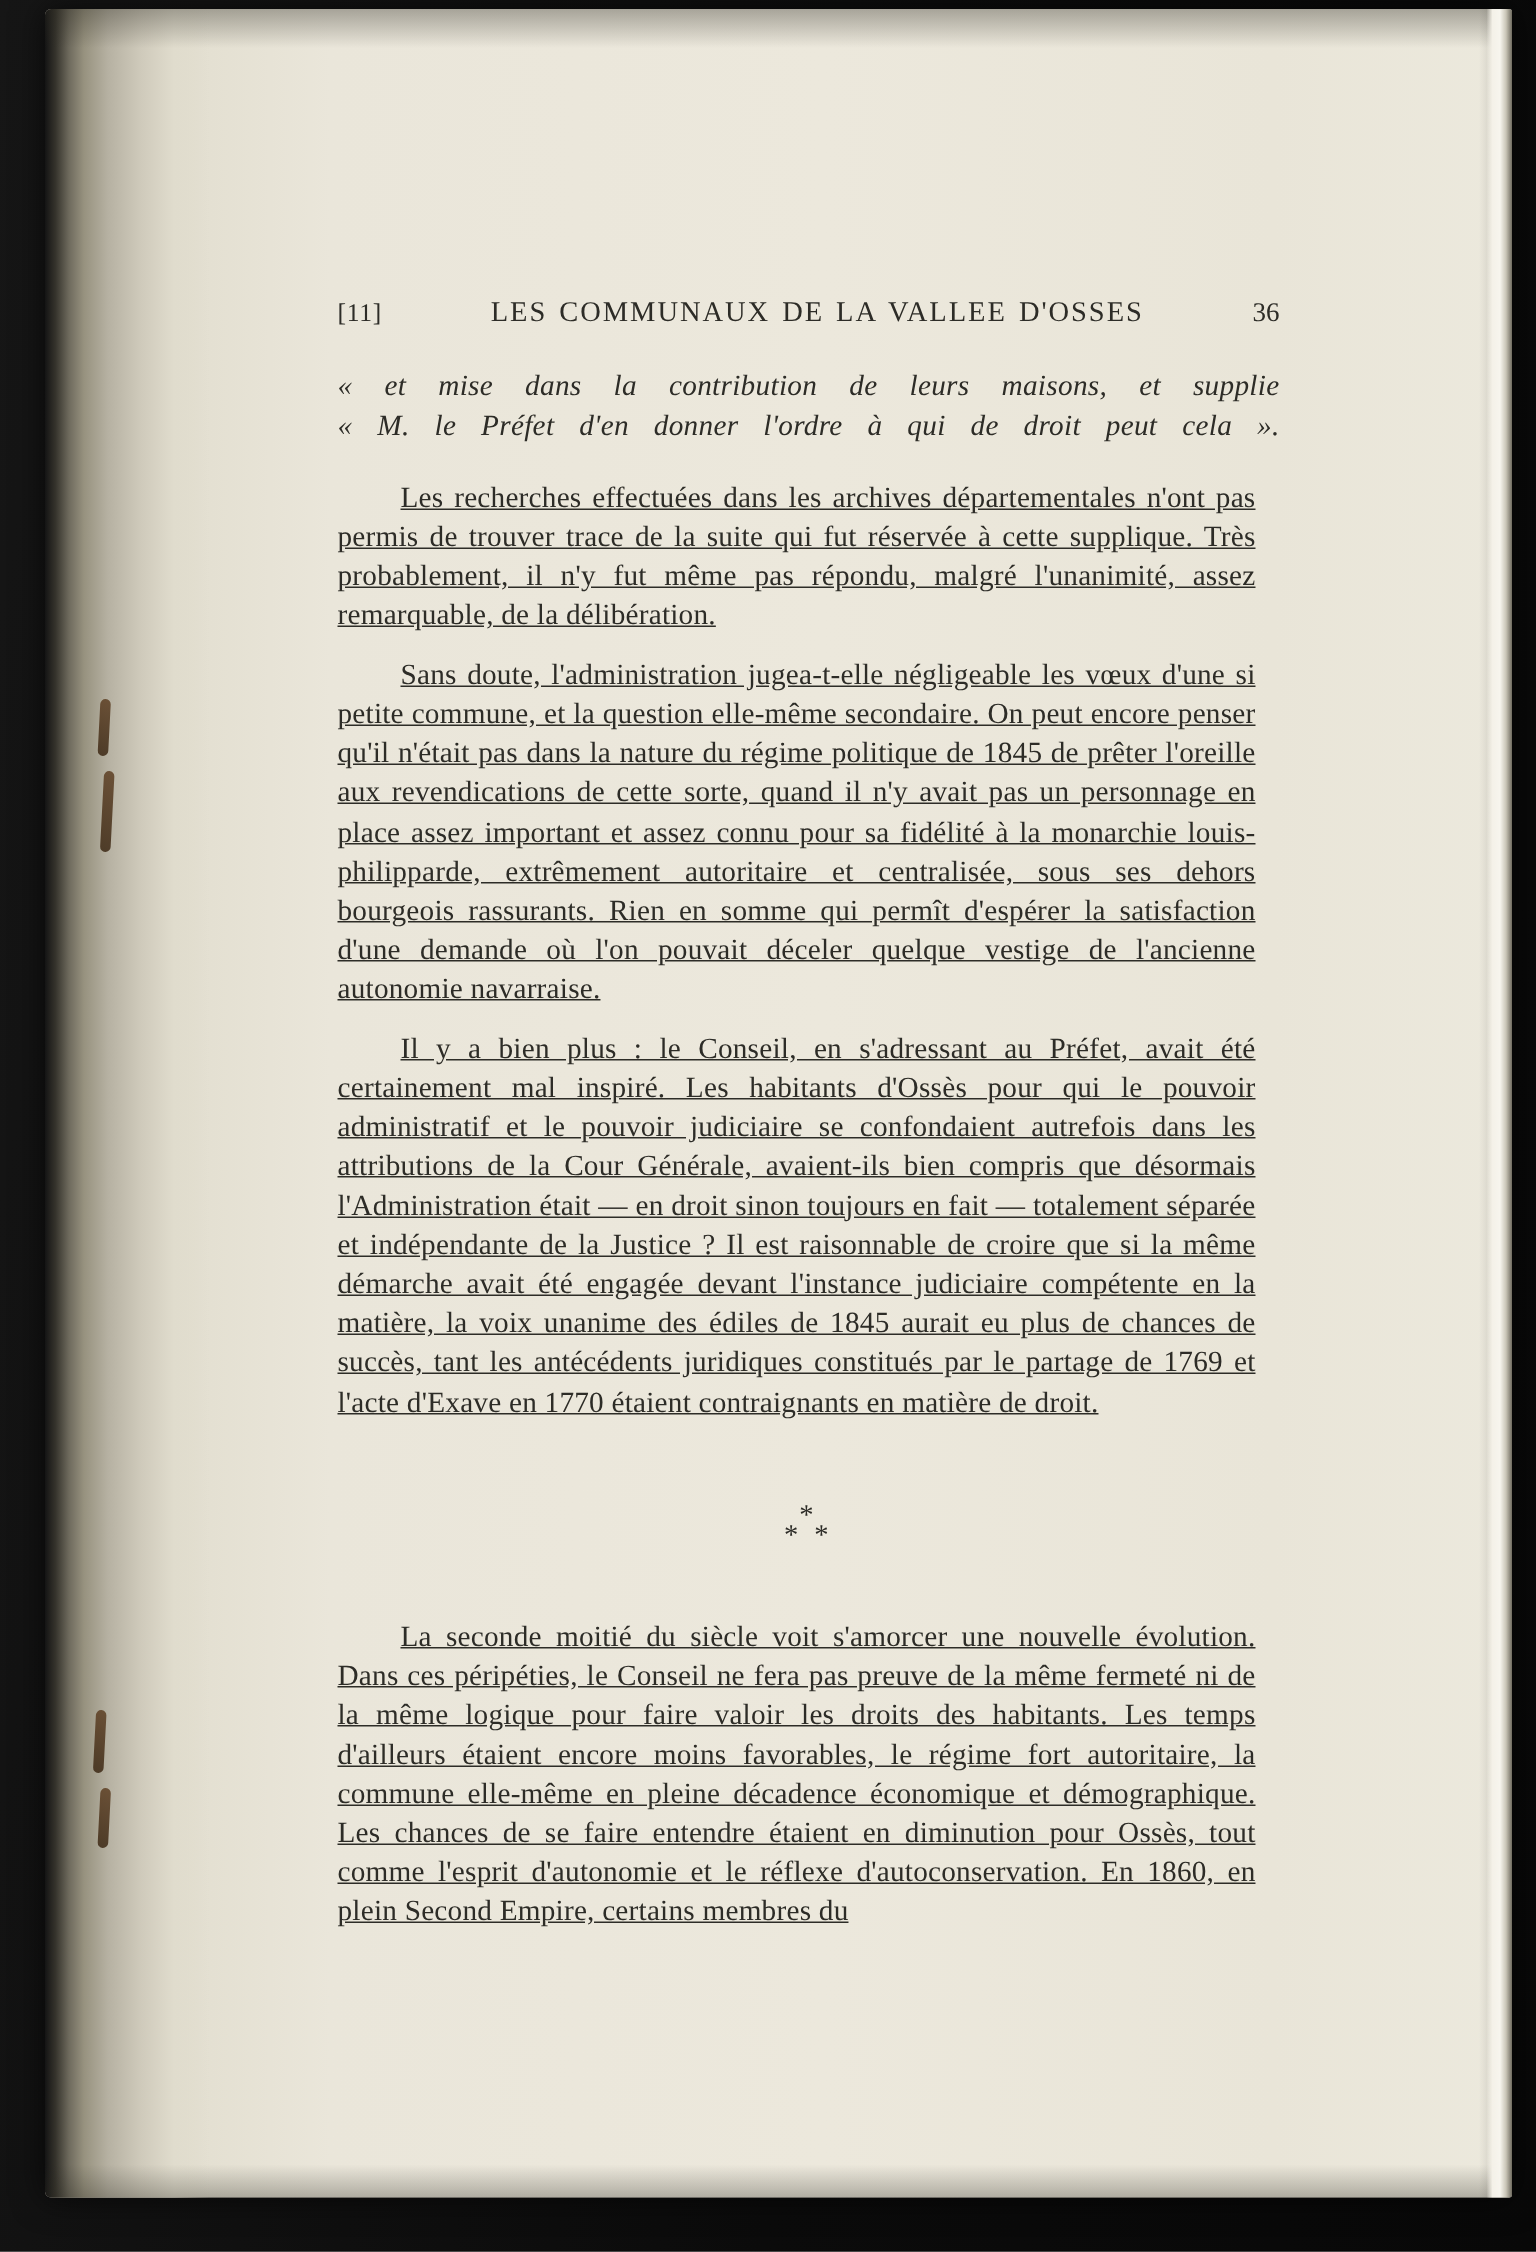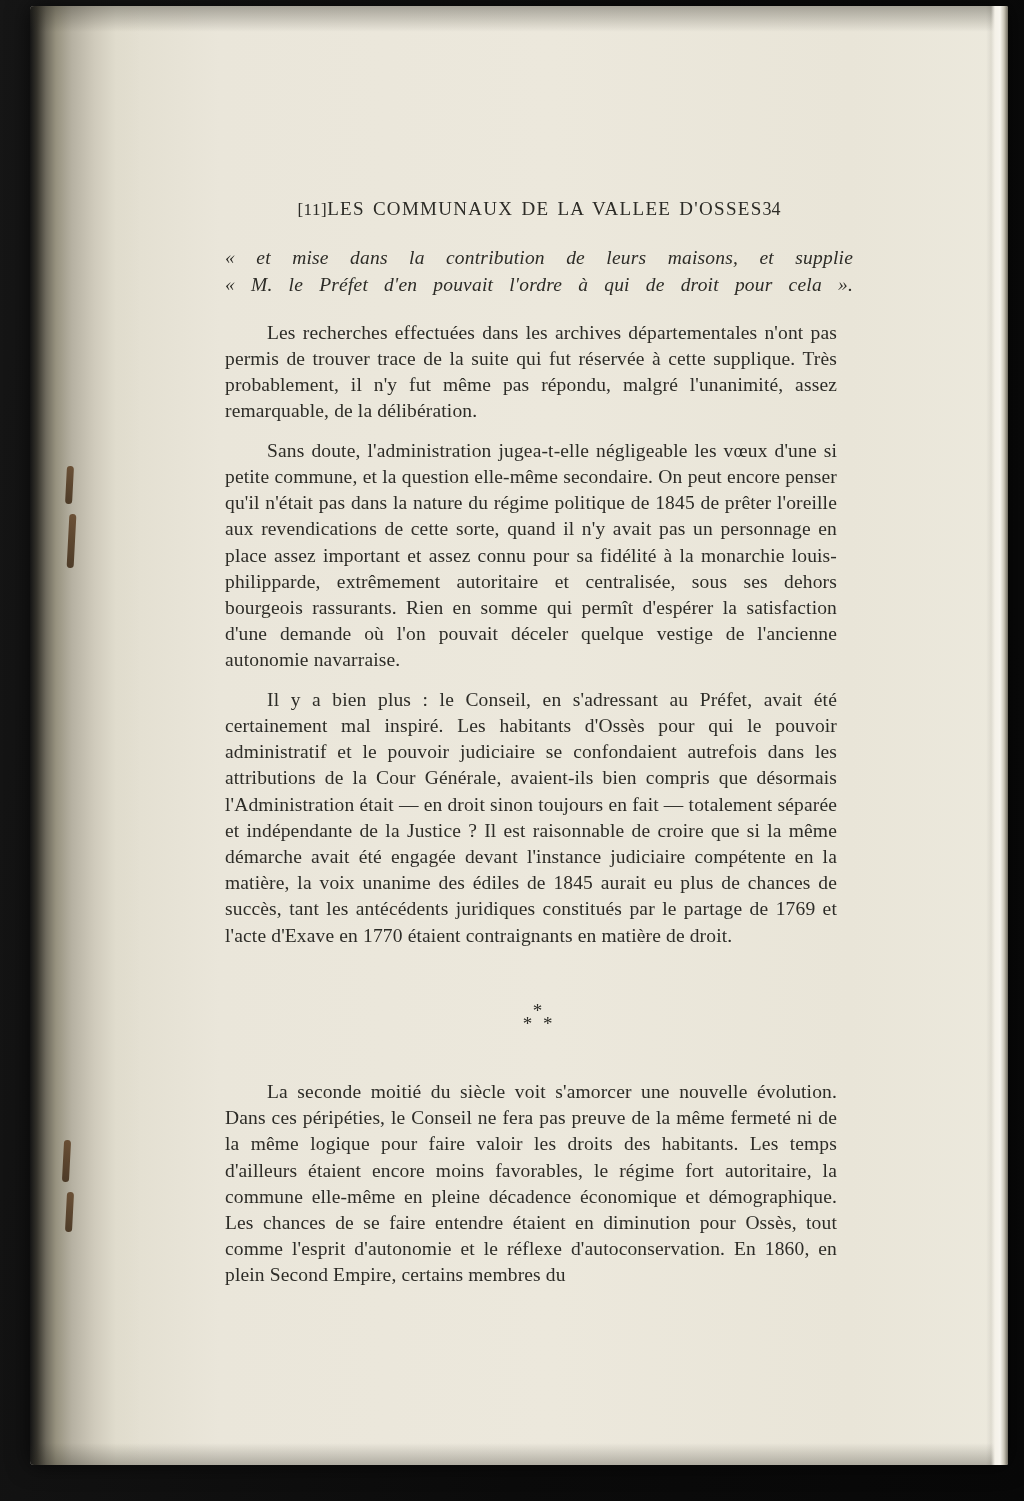--- a/index.html
+++ b/index.html
@@ -92,21 +92,21 @@
 
   .text-block {
     position: absolute;
     left: 195px;
     top: 0;
     width: 628px;
   }
   .header {
     margin-top: 192px;
     display: flex;
-    justify-content: center;
+    justify-content: space-between;
     align-items: baseline;
     font-size: 17px;
   }
   .header .bracket { letter-spacing: 0.5px; }
   .header .title {
     font-size: 19px;
     letter-spacing: 1.3px;
     word-spacing: 2px;
   }
   .header .pagenum { font-size: 18px; }
@@ -123,20 +123,21 @@
     text-align-last: justify;
   }
 
   .para {
     margin: 13px 16px 0 0;
     font-size: 19.5px;
     line-height: 1.345;
     text-align: justify;
     text-indent: 42px;
     letter-spacing: 0.15px;
+    text-decoration: underline;
   }
   .para.first-after-quote { margin-top: 21px; }
 
   .separator {
     margin: 56px 0 48px 0;
     text-align: center;
     font-size: 19px;
     letter-spacing: 3px;
     color: #2d2c27;
   }
@@ -156,26 +157,26 @@
     <div class="stitch s1"></div>
     <div class="stitch s2"></div>
     <div class="stitch s3"></div>
     <div class="stitch s4"></div>
 
     <div class="text-block">
 
       <div class="header">
         <span class="bracket">[11]</span>
         <span class="title">LES COMMUNAUX DE LA VALLEE D'OSSES</span>
-        <span class="pagenum">34</span>
+        <span class="pagenum">36</span>
       </div>
 
       <div class="quote">
         <div class="qline">« et mise dans la contribution de leurs maisons, et supplie</div>
-        <div class="qline">« M. le Préfet d'en pouvait l'ordre à qui de droit pour cela ».</div>
+        <div class="qline">« M. le Préfet d'en donner l'ordre à qui de droit peut cela ».</div>
       </div>
 
       <p class="para first-after-quote">Les recherches effectuées dans les archives départementales n'ont pas permis de trouver trace de la suite qui fut réservée à cette supplique. Très probablement, il n'y fut même pas répondu, malgré l'unanimité, assez remarquable, de la délibération.</p>
       <p class="para">Sans doute, l'administration jugea-t-elle négligeable les vœux d'une si petite commune, et la question elle-même secondaire. On peut encore penser qu'il n'était pas dans la nature du régime politique de 1845 de prêter l'oreille aux revendications de cette sorte, quand il n'y avait pas un personnage en place assez important et assez connu pour sa fidélité à la monarchie louis-philipparde, extrêmement autoritaire et centralisée, sous ses dehors bourgeois rassurants. Rien en somme qui permît d'espérer la satisfaction d'une demande où l'on pouvait déceler quelque vestige de l'ancienne autonomie navarraise.</p>
       <p class="para">Il y a bien plus : le Conseil, en s'adressant au Préfet, avait été certainement mal inspiré. Les habitants d'Ossès pour qui le pouvoir administratif et le pouvoir judiciaire se confondaient autrefois dans les attributions de la Cour Générale, avaient-ils bien compris que désormais l'Administration était — en droit sinon toujours en fait — totalement séparée et indépendante de la Justice ? Il est raisonnable de croire que si la même démarche avait été engagée devant l'instance judiciaire compétente en la matière, la voix unanime des édiles de 1845 aurait eu plus de chances de succès, tant les antécédents juridiques constitués par le partage de 1769 et l'acte d'Exave en 1770 étaient contraignants en matière de droit.</p>
 
       <div class="separator">
         <div class="star-top">*</div>
         <div class="star-bottom">* *</div>
       </div>

